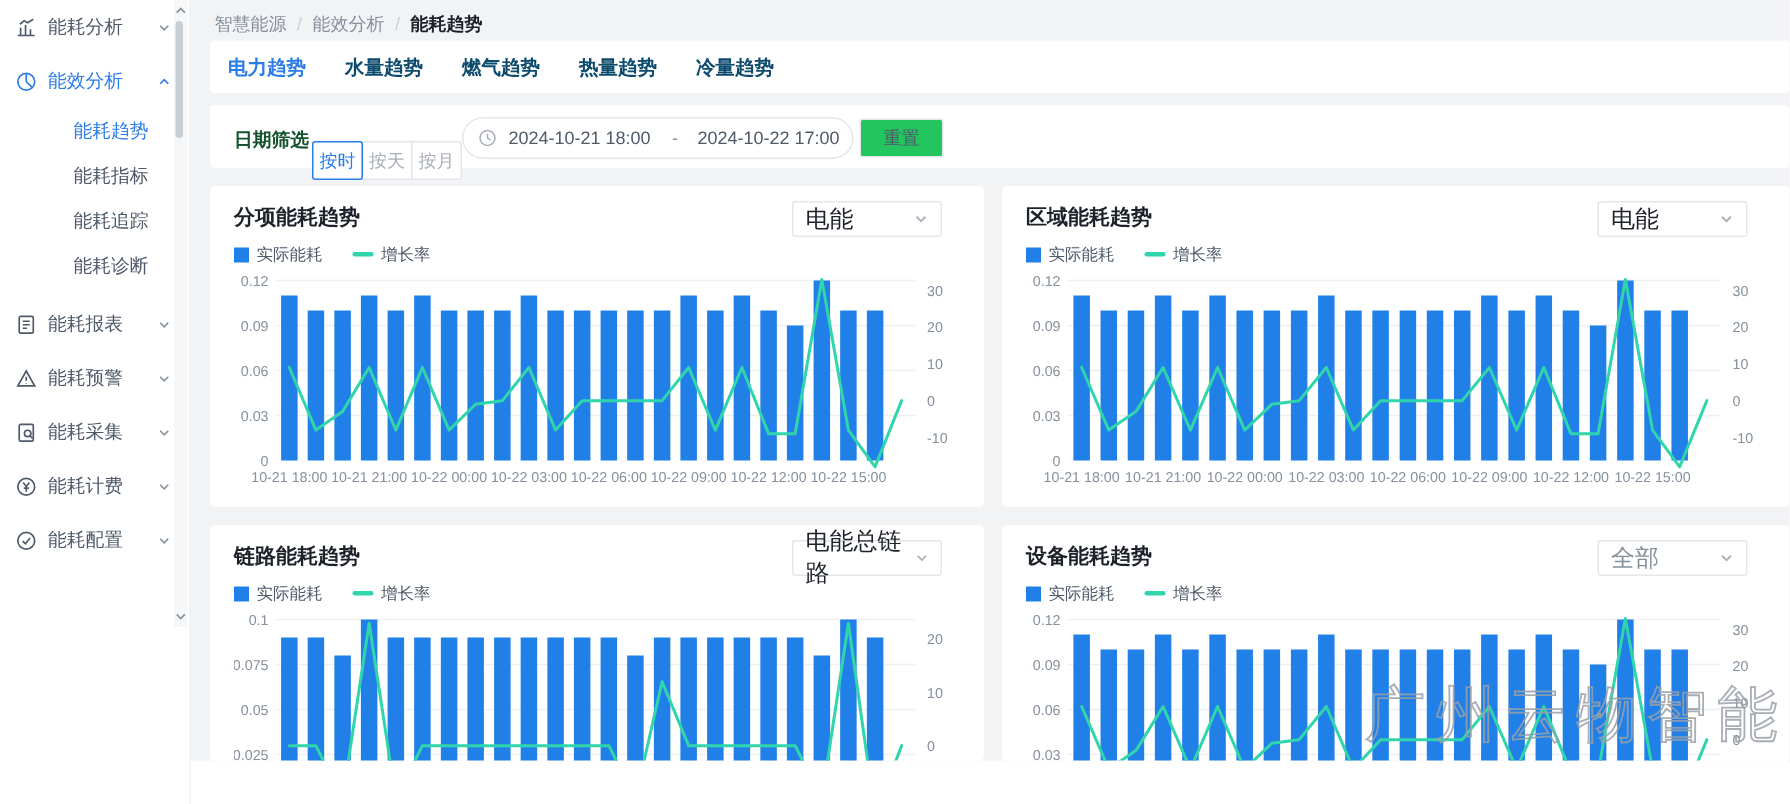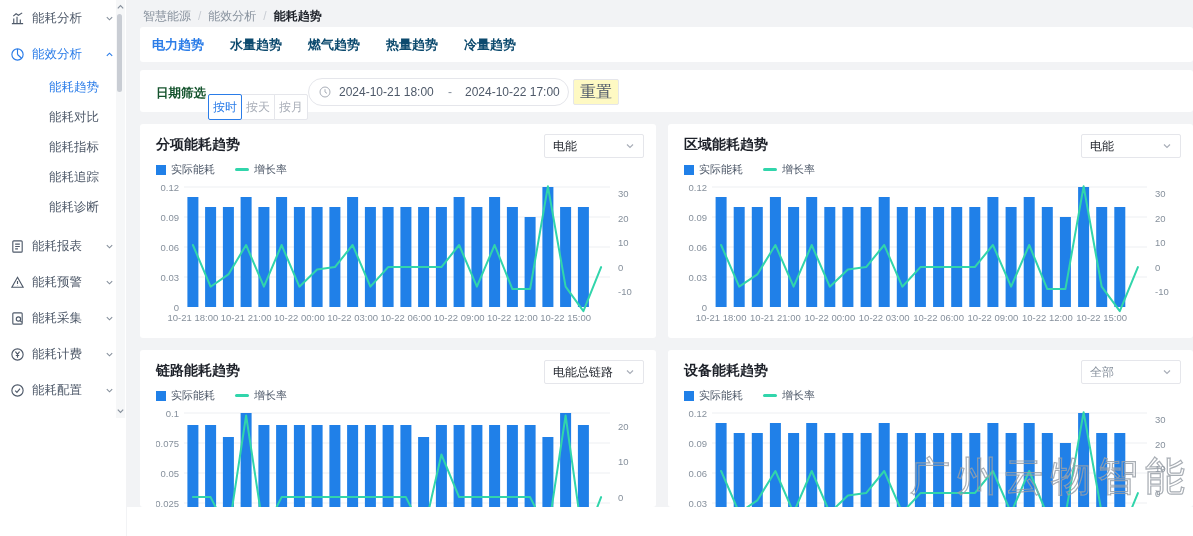--- a/index.html
+++ b/index.html
@@ -33,25 +33,25 @@
   .mode{width:32px;height:24px;line-height:24px;text-align:center;font-size:12px;color:#a9aeb8;
         background:#fff;border:1px solid #e5e6eb;margin-left:-1px;cursor:pointer;margin-top:16px;}
   .mode:first-child{border-radius:2px 0 0 2px;margin-left:0;}
   .mode:last-child{border-radius:0 2px 2px 0;}
   .mode.active{color:#2a7ce8;border-color:#2a7ce8;position:relative;z-index:2;border-radius:2px;}
   .daterange{position:absolute;left:168px;top:8px;width:259px;height:26px;border:1px solid #e5e6eb;border-radius:14px;
              background:#fff;display:flex;align-items:center;font-size:12px;color:#4e5969;cursor:pointer;}
   .daterange .clock{margin:0 8px 0 10px;color:#a9aeb8;width:12px;height:12px;}
   .daterange .dt{width:96px;}
   .daterange .dsep{width:30px;text-align:center;color:#86909c;}
-  .resetbtn{position:absolute;left:433px;top:9px;height:24px;padding:0 6px;line-height:24px;font-size:16px;color:#4e5969;
-            background:#fef9c3;border:1px solid #e5e6eb;border-radius:2px;cursor:pointer;}
+  .resetbtn{position:absolute;left:433px;top:9px;height:24px;padding:0 15px;line-height:24px;font-size:12px;color:#4e5969;
+            background:#22c55e;border:1px solid #e5e6eb;border-radius:2px;cursor:pointer;}
   .chartcard .c-title{position:absolute;left:16px;top:12px;font-size:14px;font-weight:bold;color:#1d2129;}
-  .c-select{position:absolute;right:12px;top:10px;width:100px;height:24px;border:1px solid #e5e6eb;border-radius:2px;
-            background:#fff;display:flex;align-items:center;justify-content:space-between;padding:0 8px;font-size:12px;
+  .c-select{position:absolute;right:28px;top:10px;width:100px;height:24px;border:1px solid #e5e6eb;border-radius:2px;
+            background:#fff;display:flex;align-items:center;justify-content:space-between;padding:0 8px;font-size:16px;
             color:#1d2129;box-sizing:border-box;cursor:pointer;}
   .c-select.placeholder{color:#86909c;}
   .c-select .chev{width:10px;height:10px;color:#a9aeb8;}
   .c-legend{position:absolute;left:16px;top:38px;display:flex;align-items:center;gap:20px;font-size:11px;color:#4e5969;}
   .lg{display:flex;align-items:center;gap:5px;cursor:pointer;}
   .lg-sq{width:10px;height:10px;background:#2080e8;}
   .lg-dash{width:14px;height:3px;background:#31d5ab;border-radius:2px;}
   .c-chart{position:absolute;left:16px;top:52px;right:16px;height:150px;}
   .c1{left:14px;top:124px;width:516px;height:214px;}
   .c2{left:542px;top:124px;width:525px;height:214px;}
@@ -81,23 +81,20 @@
           <path d="M8 8V2M8 8l4.3 4"></path>
         </svg>
       <span class="lb">能效分析</span>
       <svg class="chev" viewBox="0 0 10 10" fill="none" stroke="currentColor" stroke-width="1.2">
           <path d="M2 6.5 5 3.5 8 6.5"></path>
         </svg>
     </div>
     <div class="sb-sub">
       <div class="sb-item sub-active">
           <span class="lb">能耗趋势</span>
-        </div>
-      <div class="sb-item">
-          <span class="lb">能耗对比</span>
         </div>
       <div class="sb-item">
           <span class="lb">能耗指标</span>
         </div>
       <div class="sb-item">
           <span class="lb">能耗追踪</span>
         </div>
       <div class="sb-item">
           <span class="lb">能耗诊断</span>
         </div>

